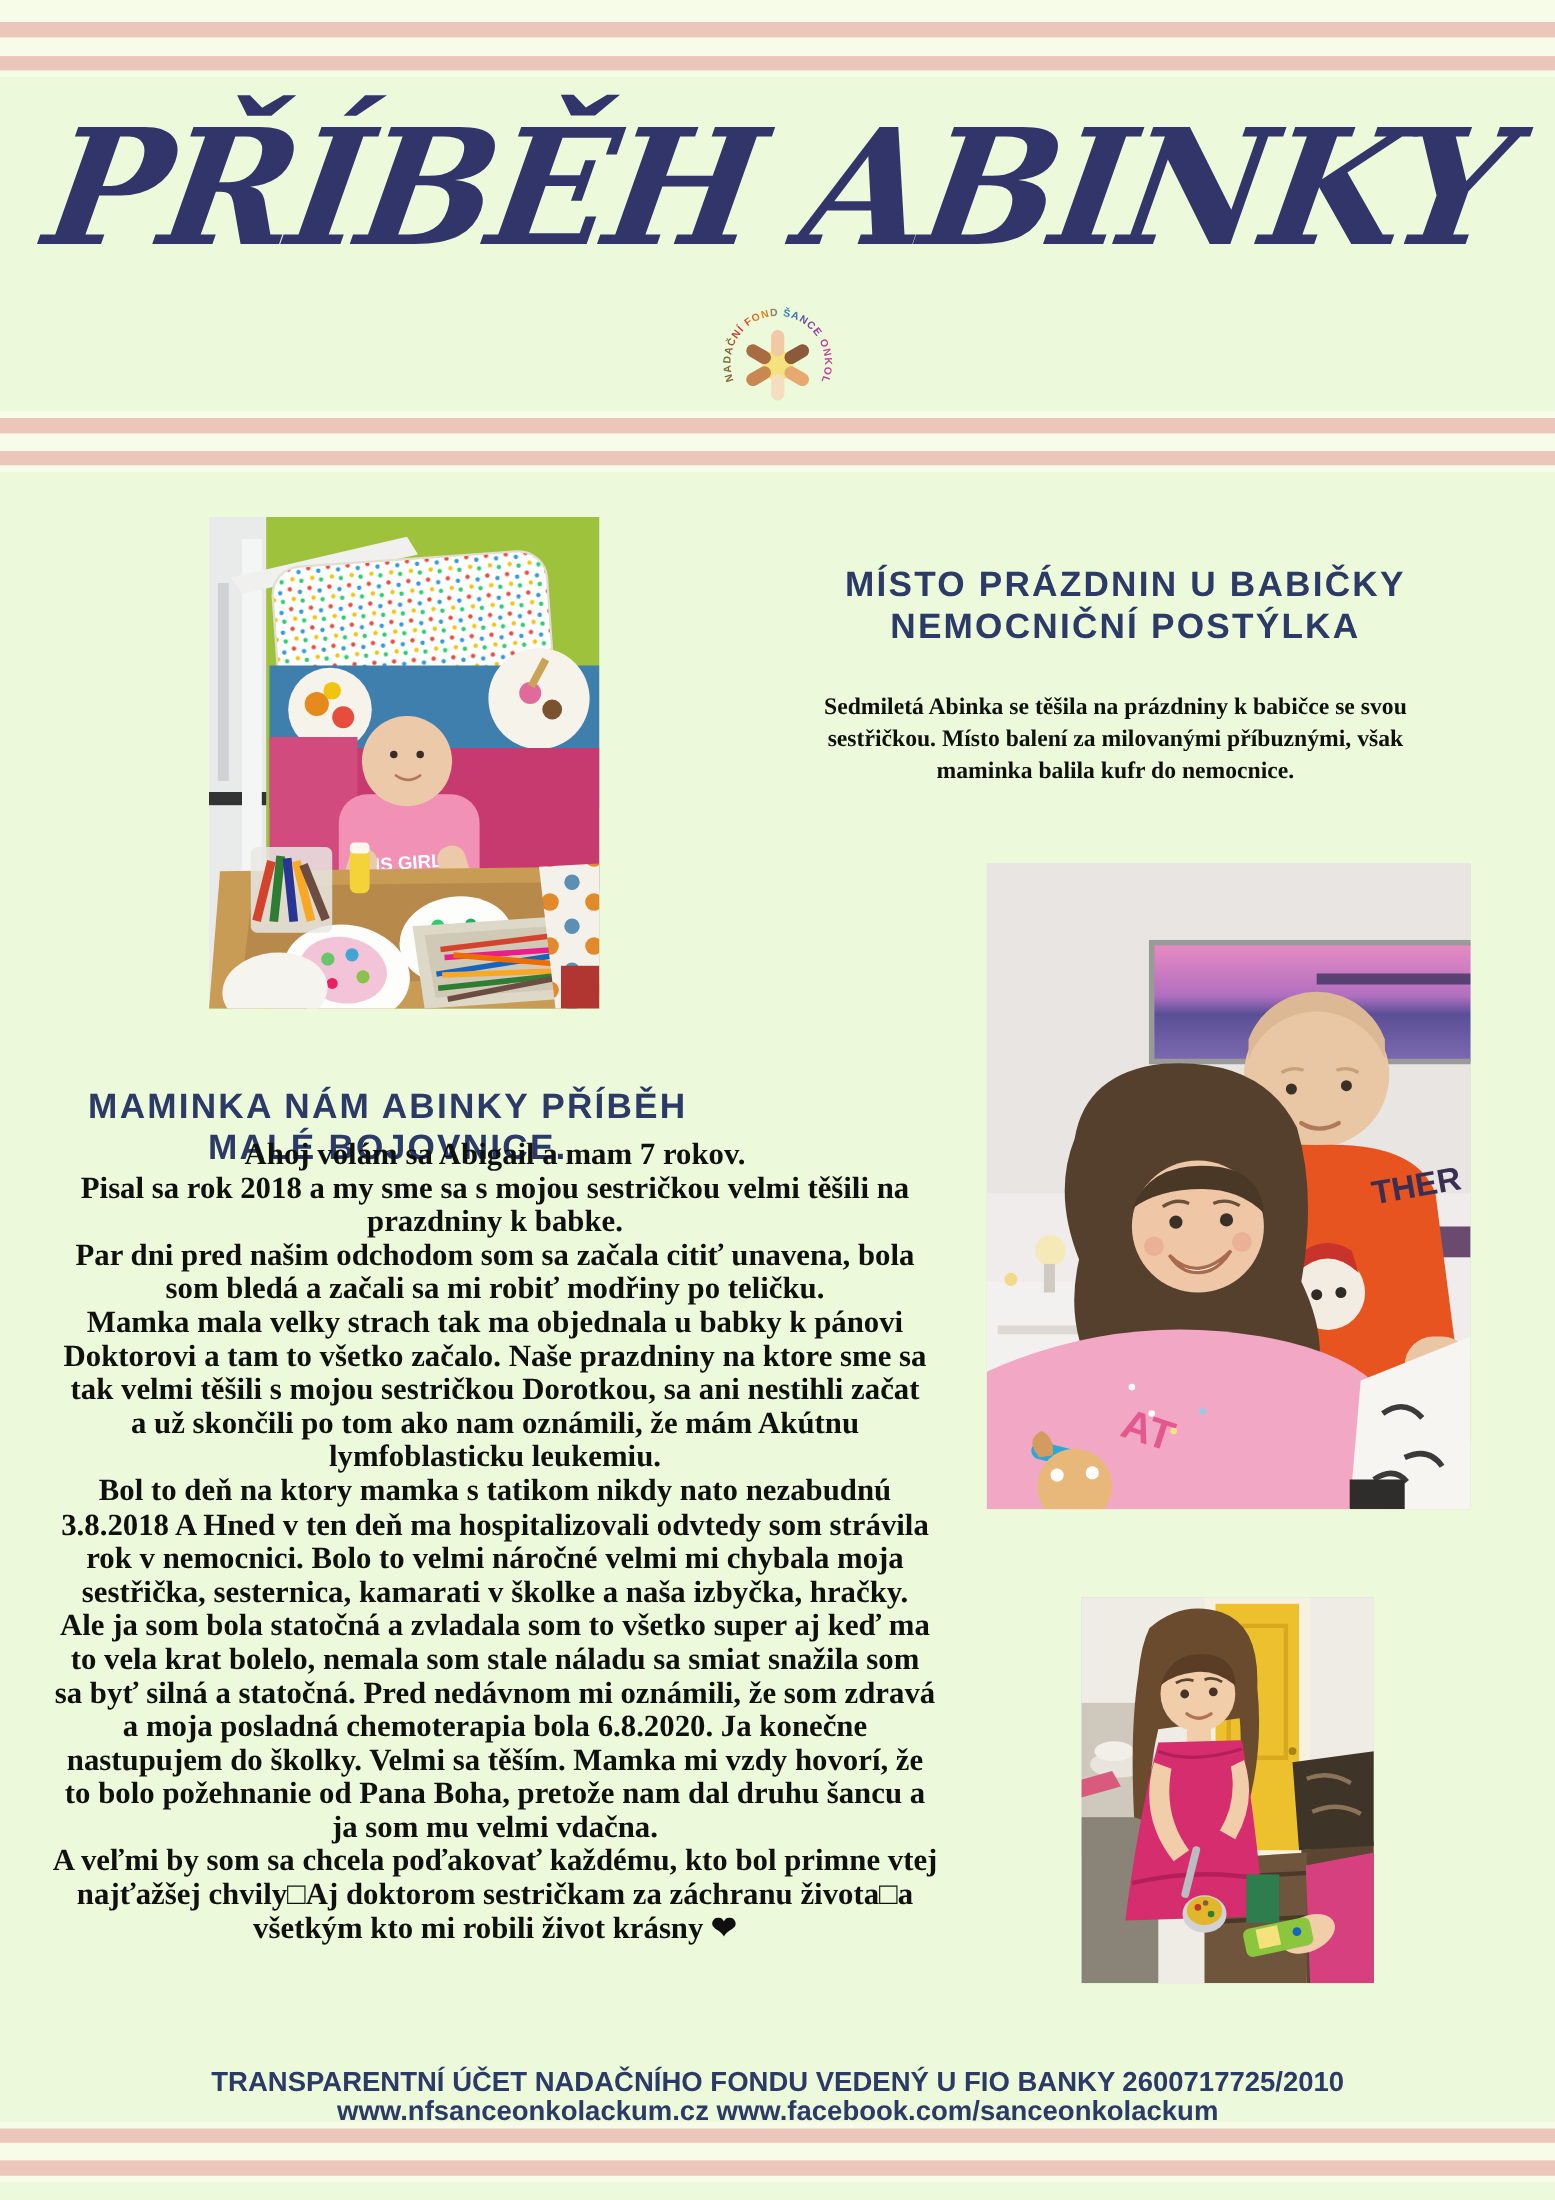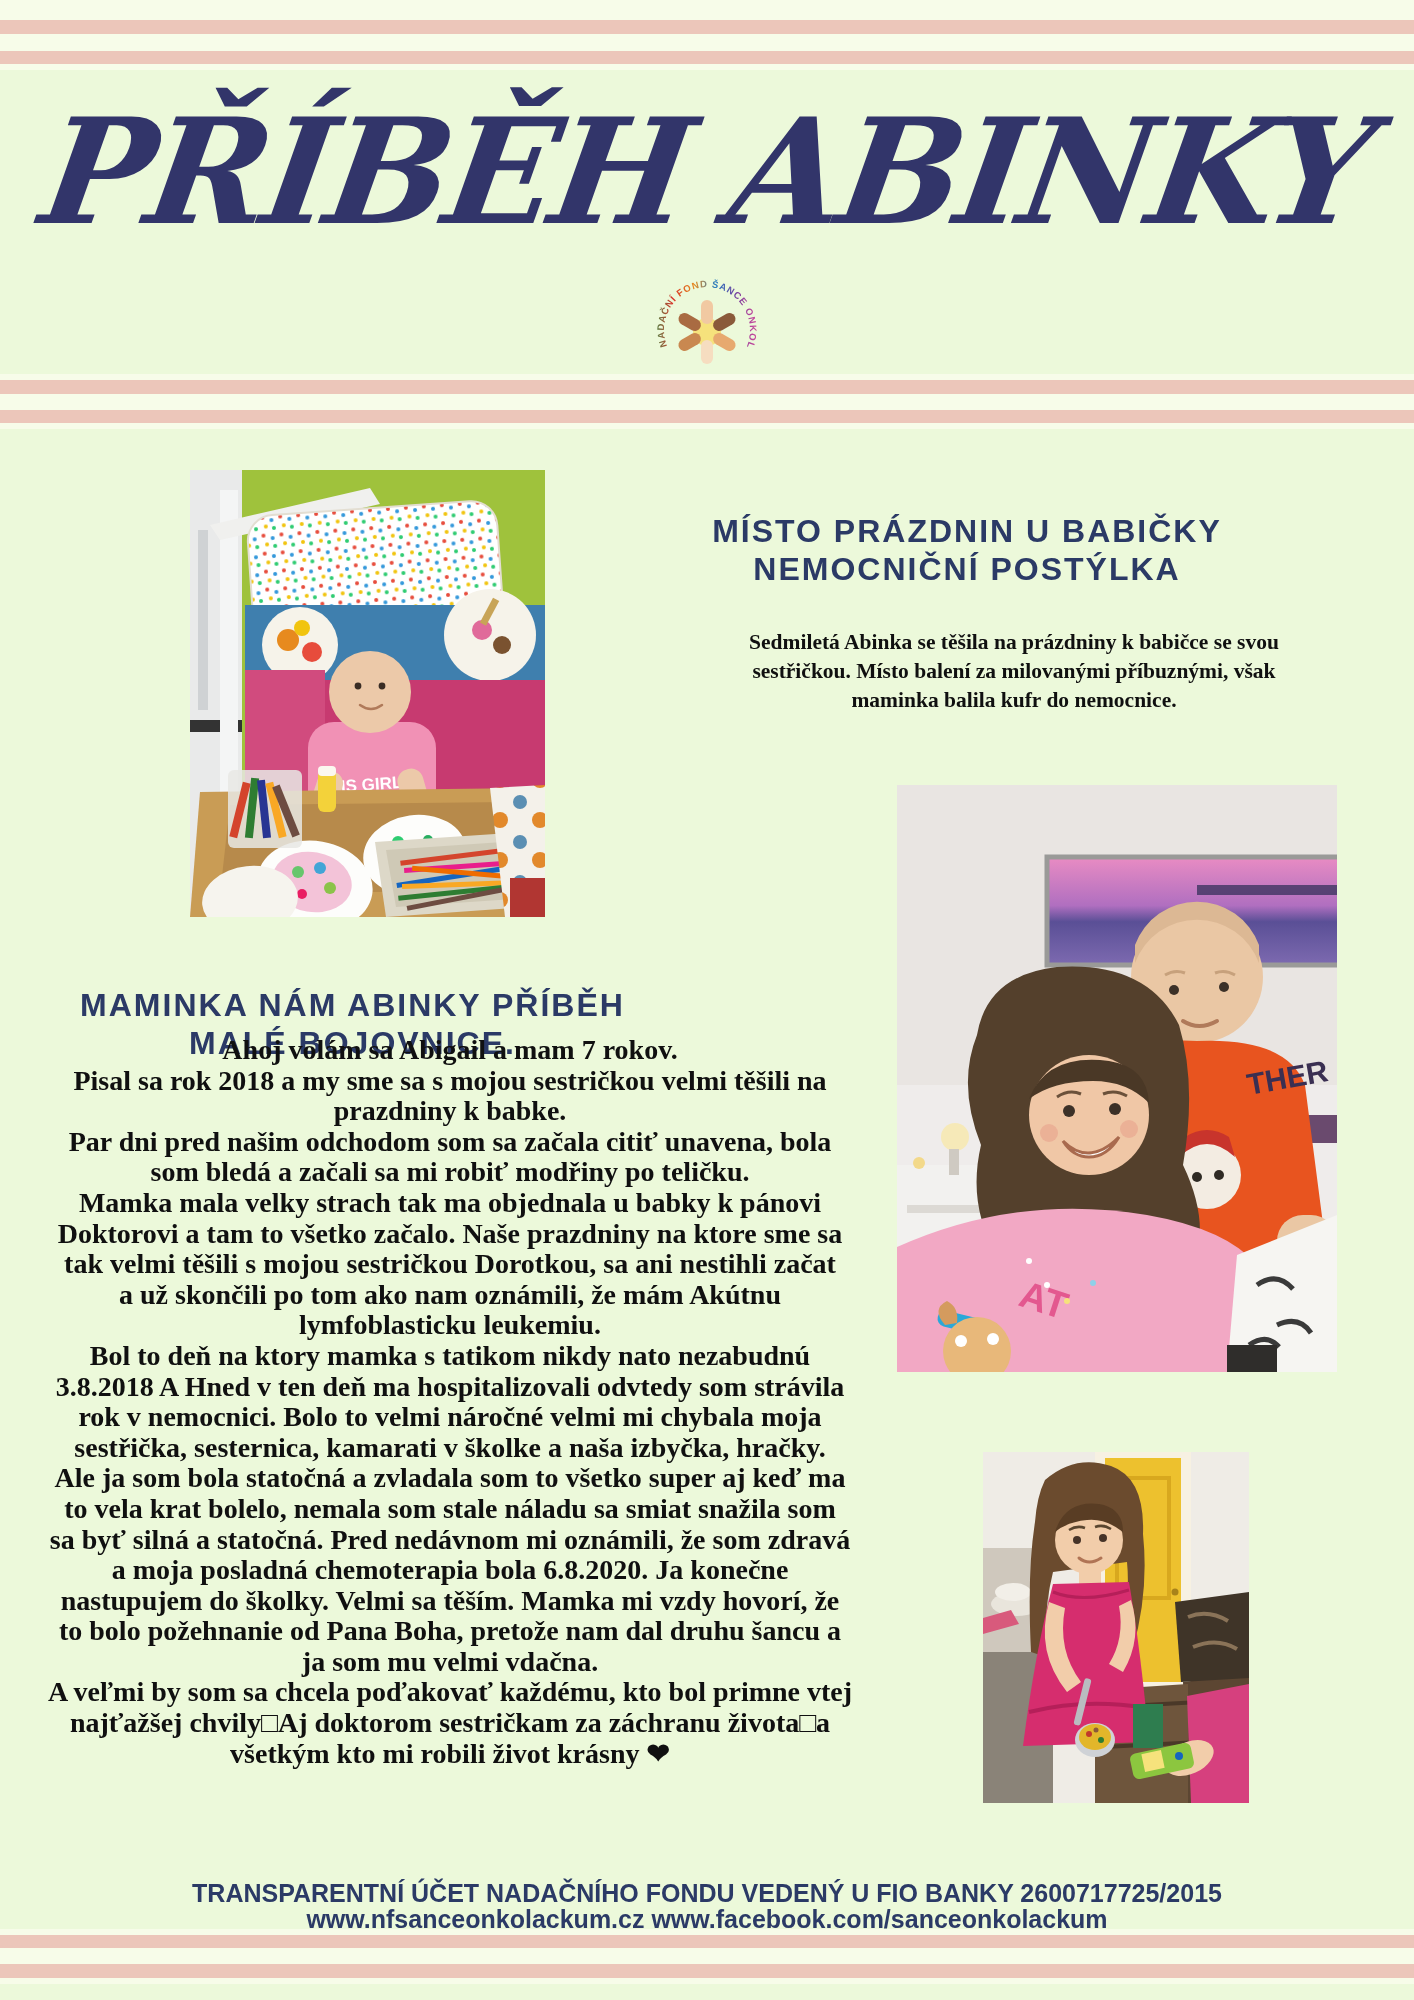--- a/index.html
+++ b/index.html
@@ -23,21 +23,21 @@
   .logo{position:absolute;left:655px;top:268px;width:104px;height:104px;}
   .photo{position:absolute;overflow:hidden;background:#ddd;}
   #photo1{left:190px;top:470px;width:355px;height:447px;}
   #photo2{left:897px;top:785px;width:440px;height:587px;}
   #photo3{left:983px;top:1452px;width:266px;height:351px;}
   .heading{
     position:absolute;text-align:center;color:#2b3a66;
     font-weight:bold;font-size:32px;line-height:38px;letter-spacing:2px;
     white-space:pre-line;
   }
-  #right-heading{left:612px;top:512px;width:710px;}
+  #right-heading{left:668px;top:512px;width:710px;}
   #left-heading{left:25px;top:986px;width:655px;}
   .serif-par{
     position:absolute;text-align:center;color:#101010;
     font-family:"Liberation Serif", serif;font-weight:bold;
     white-space:pre-line;
   }
   #right-par{left:684px;top:628px;width:660px;font-size:21.5px;line-height:29px;}
   #story{left:27px;top:1035px;width:846px;font-size:28px;line-height:30.6px;}
   .footer{
     position:absolute;left:0;width:100%;text-align:center;color:#2b3a66;
@@ -355,16 +355,16 @@
         <rect x="150" y="252" width="30" height="44" fill="#2e7d4f"></rect>
         <polygon points="204,244 266,232 266,351 208,351" fill="#d6407e"></polygon>
         <ellipse cx="206" cy="306" rx="26" ry="16" fill="#f2cdaa" transform="rotate(-24 206 306)"></ellipse>
         <rect x="148" y="296" width="62" height="26" rx="6" fill="#8cc63f" transform="rotate(-12 179 309)"></rect>
         <rect x="160" y="300" width="20" height="18" fill="#f6e27c" transform="rotate(-12 170 309)"></rect>
         <circle cx="196" cy="304" r="4" fill="#1565c0"></circle>
       </g>
     </svg>
   </div>
 
-  <div class="footer" id="footer-line1">TRANSPARENTNÍ ÚČET NADAČNÍHO FONDU VEDENÝ U FIO BANKY 2600717725/2015</div>
+  <div class="footer" id="footer-line1">TRANSPARENTNÍ ÚČET NADAČNÍHO FONDU VEDENÝ U FIO BANKY 2600717725/2010</div>
   <div class="footer" id="footer-line2">www.nfsanceonkolackum.cz www.facebook.com/sanceonkolackum</div>
 
 </div>
 
 </body></html>

